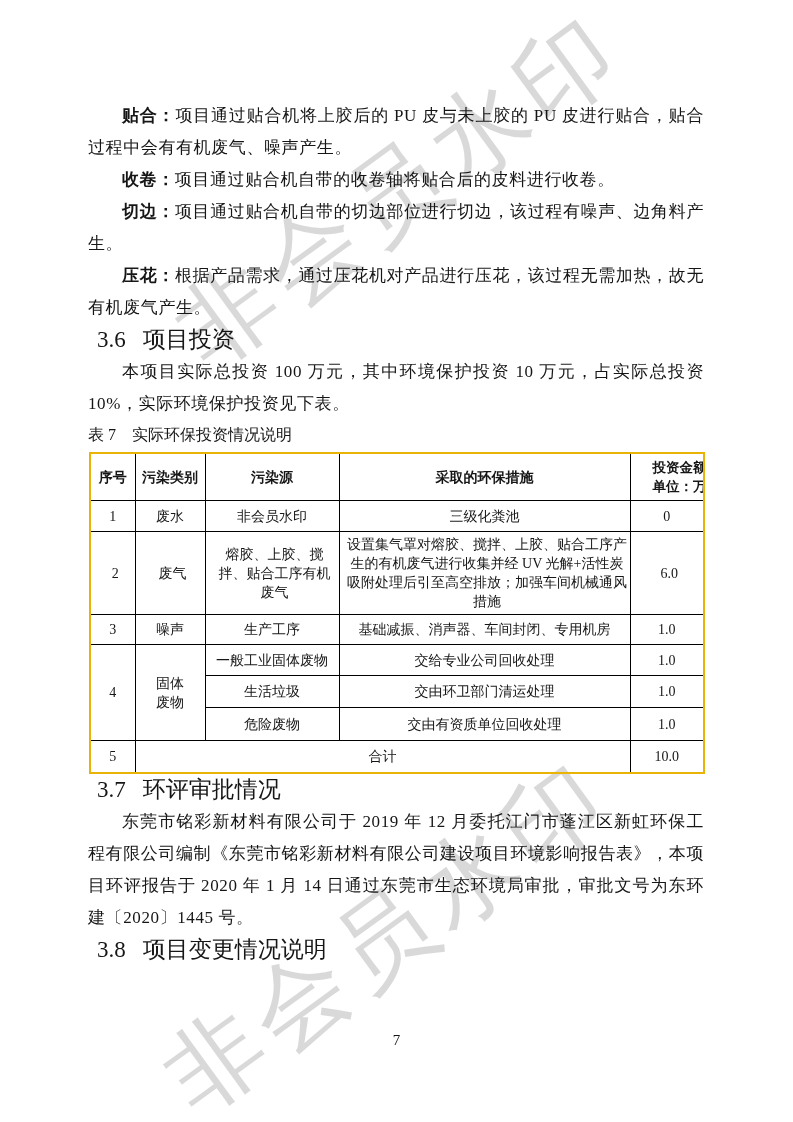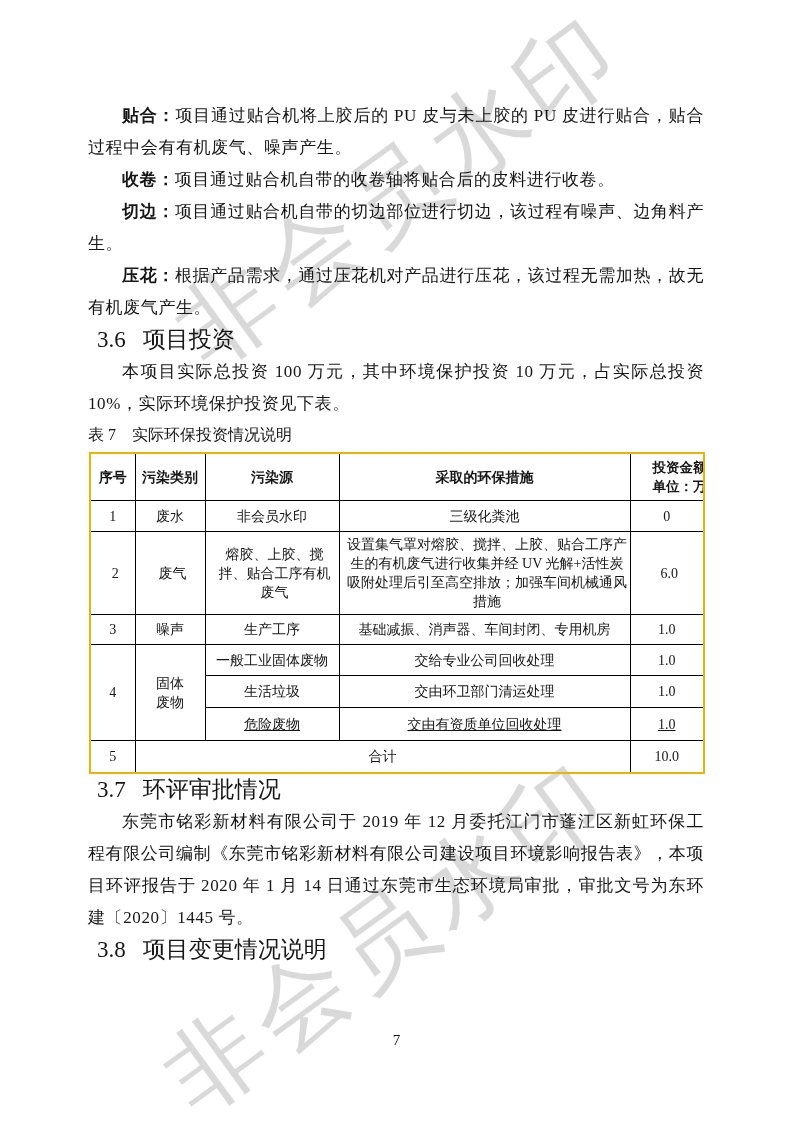--- a/index.html
+++ b/index.html
@@ -81,21 +81,21 @@
   .col-meas   { width:291px; }
   .col-amt    { width:74px; }
   th.type-h   { padding:2px 9px; }
   td.pre      { white-space:pre-line; }
   tr.hdr  th { height:42px; }
   tr.r1   td { height:26px; }
   tr.r2   td { height:78px;padding-left:7px; }
   tr.r3   td { height:25px; }
   tr.r4a  td { height:26px;font-family:Liberation Serif, serif; }
   tr.r4b  td { height:27px; }
-  tr.r4c  td { height:28px;text-decoration:underline; }
+  tr.r4c  td { height:28px; }
   tr.r5   td { height:27px; }
   .amt-hdr { white-space:nowrap; font-size:13.5px; letter-spacing:0;margin-left:20px; }
 
   .page-number {
     position:absolute;
     left:0; top:1032px; width:100%;
     text-align:center;
     font-size:15px;
     z-index:1;
   }

